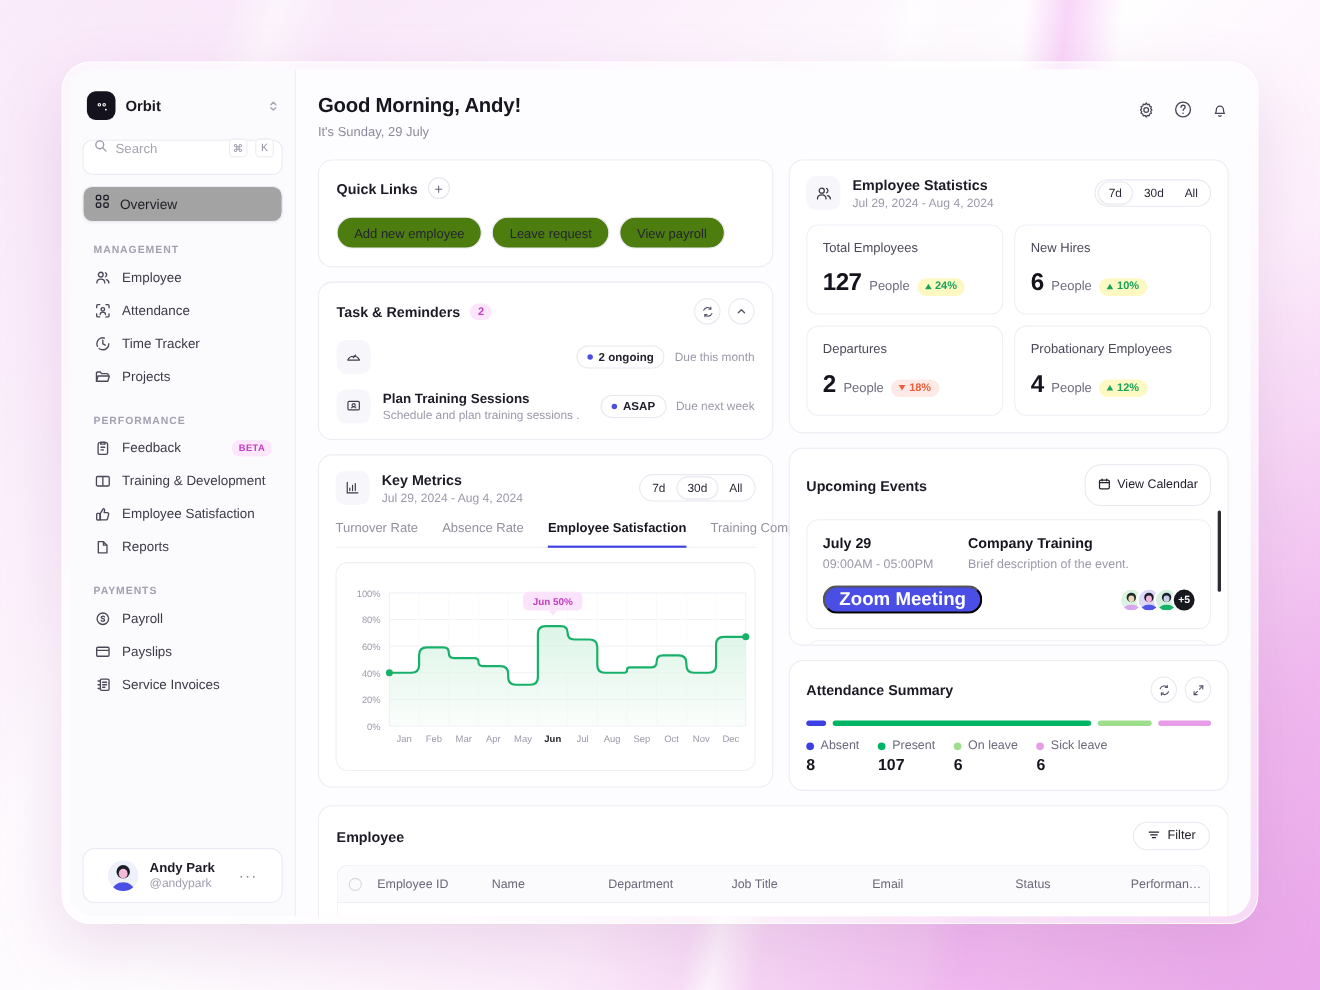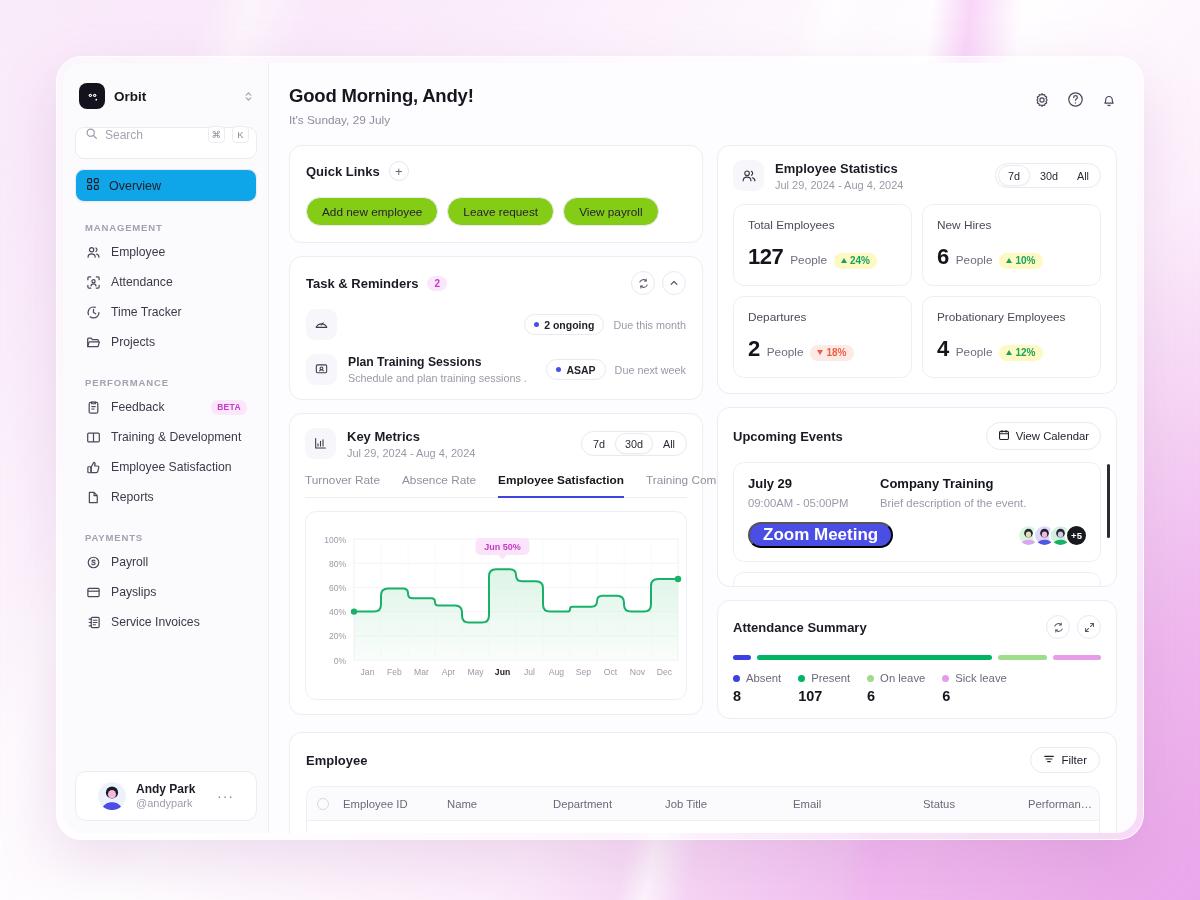--- a/index.html
+++ b/index.html
@@ -70,21 +70,21 @@
   }
   .search-ph { flex:1; font-size: 12px; color: #a5a3b0; }
   .kbd {
     min-width: 17px; height: 17px; border-radius: 4px; border: 1px solid #ecebf1;
     background:#fff; font-size: 9.5px; color: #8d8a9c;
     display:flex; align-items:center; justify-content:center; padding: 0 3px;
   }
 
   .nav-overview {
     margin-top: 10px; height: 33px;
-    background:#0ea5e9; border:1px solid #eceaf2; border-radius: 9px;
+    background:#a3a3a3; border:1px solid #eceaf2; border-radius: 9px;
     display:flex; align-items:center; gap:9px; padding: 0 10px;
     box-shadow: 0 1px 2px rgba(24,24,31,0.03);
   }
   .nav-overview span.lbl { font-size: 12.5px; color:#20202a; font-weight: 500; }
 
   .nav-group-title {
     font-size: 9.5px; letter-spacing: 0.09em; color: #a3a0b0;
     font-weight: 600; margin: 20px 0 4px 10px; text-transform: uppercase;
   }
   .nav-item {
@@ -127,21 +127,21 @@
   .ql-head { display:flex; align-items:center; gap:9px; }
   .ql-title { font-size: 13px; font-weight: 600; color:#1b1b25; }
   .ql-plus {
     width:20px; height:20px; border-radius:50%; border:1px solid #e7e5ee;
     display:flex; align-items:center; justify-content:center; color:#6a6878; font-size: 13px;
     cursor:pointer;
   }
   .ql-row { display:flex; gap:9px; margin-top: 16px; flex-wrap: wrap; }
   .pill-btn {
     border:1px solid #eae8f0; border-radius: 17px; height: 29px; padding: 0 15px;
-    font-size: 11.8px; color:#24242e; background:#84cc16; cursor:pointer;
+    font-size: 11.8px; color:#24242e; background:#4d7c0f; cursor:pointer;
     display:flex; align-items:center;
   }
 
   
   .tr { padding: 14px 16px 14px 16px; }
   .tr-head { display:flex; align-items:center; gap:9px; }
   .tr-title { font-size: 13px; font-weight: 600; color:#1b1b25; }
   .count-chip {
     background:#fbe6fb; color:#c23dc2; font-size:10px; font-weight:600;
     border-radius:9px; padding: 2px 7px;
@@ -209,21 +209,21 @@
     border-bottom: 2px solid transparent; margin-bottom:-1px;
   }
   .km-tab.active { color:#17171f; font-weight:600; border-bottom-color:#4042e2; }
   .chart-box { border:1px solid #f0eef5; border-radius:11px; margin-top: 13px; padding: 11px 11px 7px 6px; }
 
   
   .ue { padding: 14px 15px 0 15px; height: 180px; overflow:hidden; position:relative; }
   .ue-head { display:flex; align-items:center; }
   .ue-title { font-size: 13px; font-weight:600; color:#1b1b25; }
   .ue-cal {
-    margin-left:auto; border:1px solid #eae8f0; border-radius:15px; height:28px;
+    margin-left:auto; border:1px solid #eae8f0; border-radius:15px; height:38px;
     display:flex; align-items:center; gap:6px; padding: 0 11px; font-size:11.3px; color:#22222d;
     cursor:pointer; background:#fff;
   }
   .event-card { border:1px solid #f0eef5; border-radius:11px; padding: 13px 12px 13px 14px; margin-top: 12px; }
   .ev-row { display:flex; gap: 0; }
   .ev-left { width: 132px; flex: 0 0 132px; }
   .ev-date { font-size: 13px; font-weight:700; color:#15151e; }
   .ev-time { font-size: 11.3px; color:#9b99a8; margin-top:6px; }
   .ev-name { font-size: 13px; font-weight:700; color:#15151e; }
   .ev-desc { font-size: 11.3px; color:#9b99a8; margin-top:6px; }

